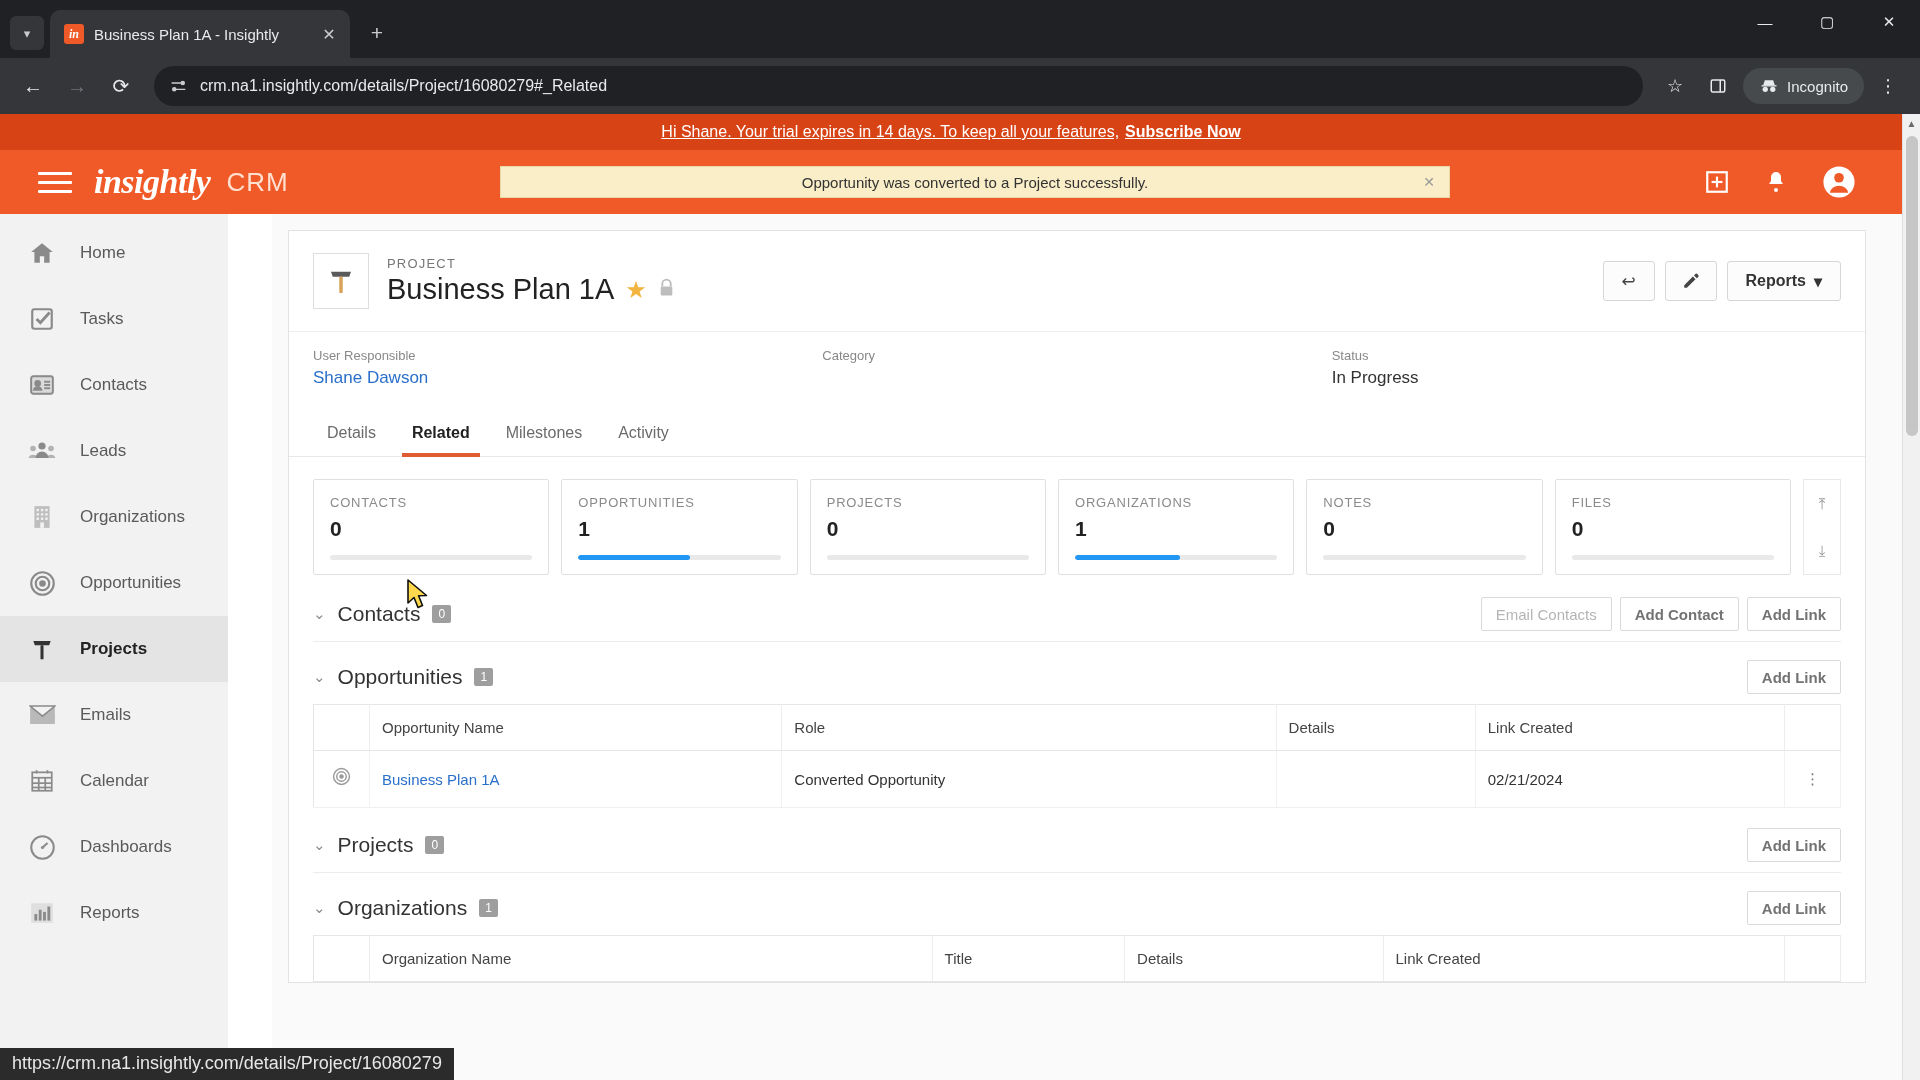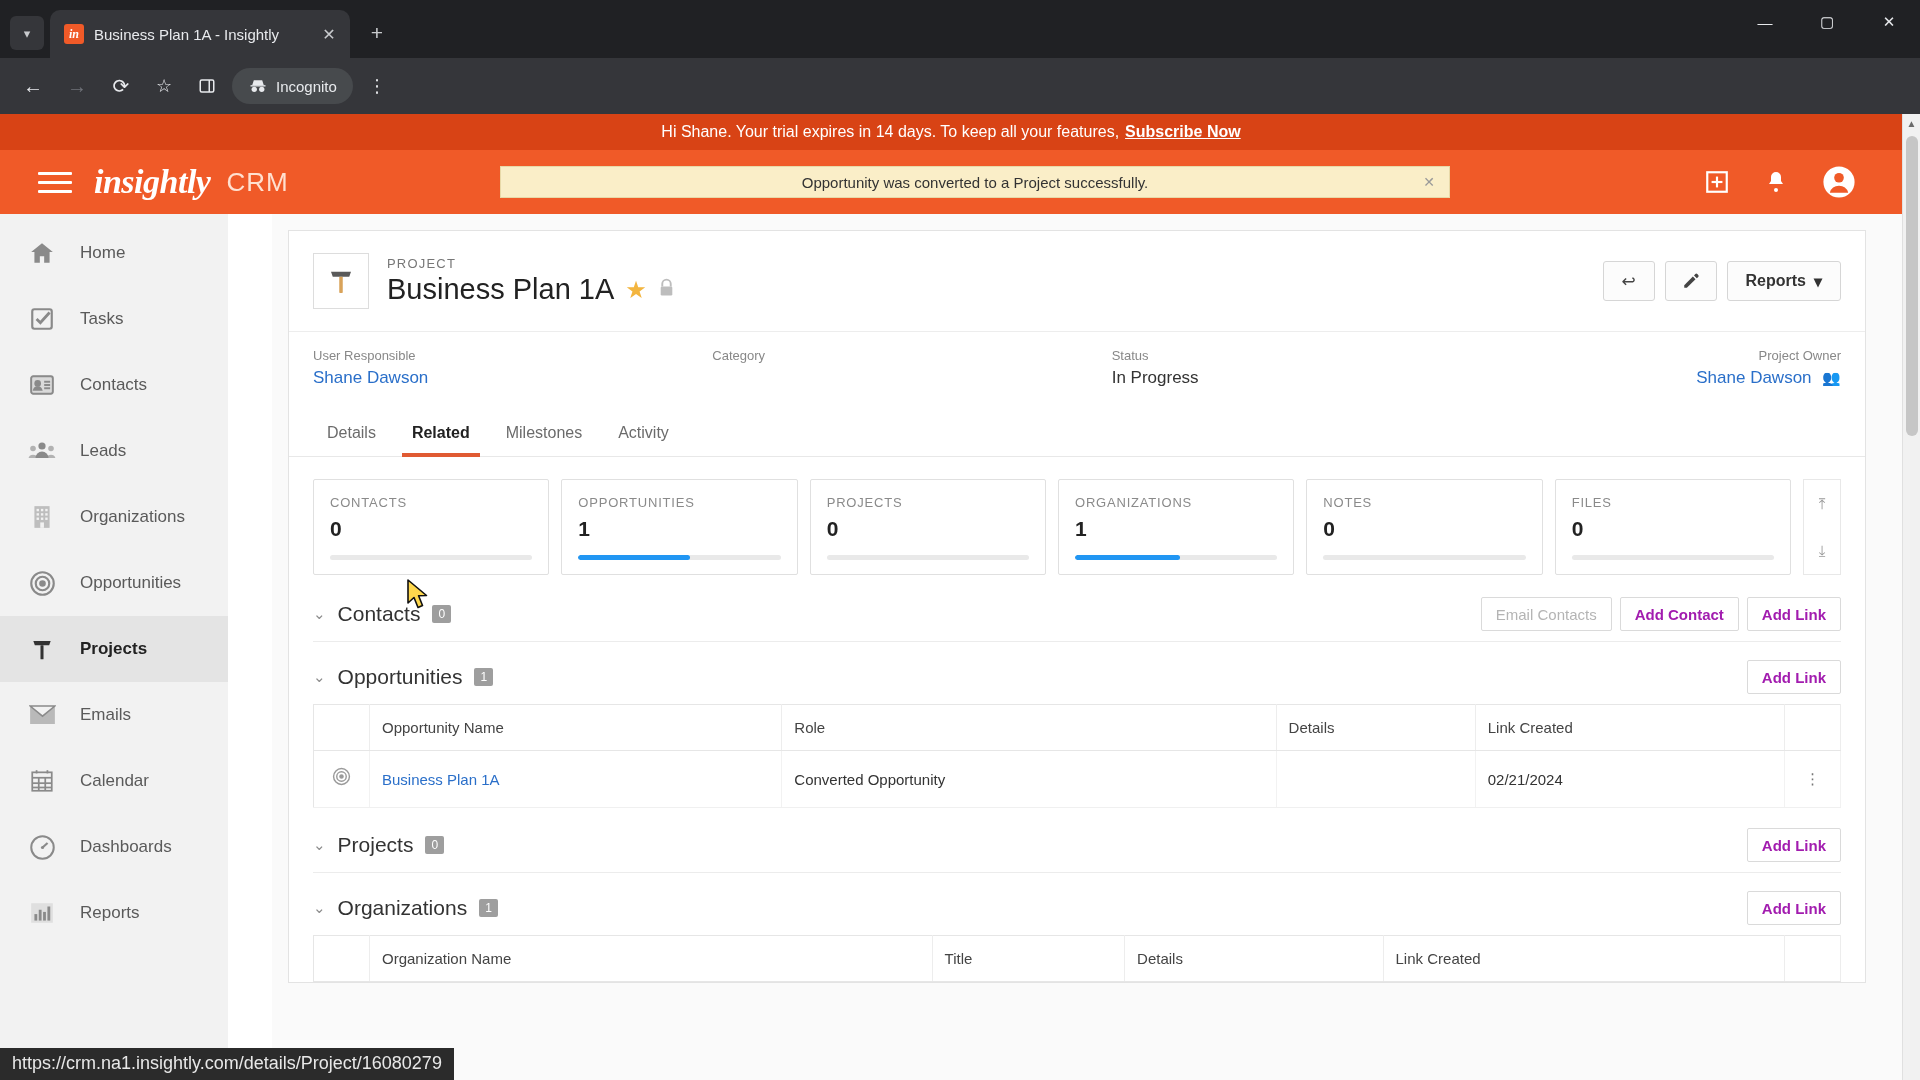--- a/index.html
+++ b/index.html
@@ -75,21 +75,21 @@
   }
   .kebab { width: 36px; height: 36px; display:flex;align-items:center;justify-content:center;color:#e8eaed;font-size:18px;}
 
   
   .viewport { flex: 1; position: relative; overflow: hidden; background: #fff; display:flex; }
   .page { flex:1; position: relative; overflow: hidden; }
 
   
   .trial-banner {
     height: 36px; background: #d84315; color: #fff; display: flex;
-    align-items: center; justify-content: center; font-size: 16px;
+    align-items: center; justify-content: center; font-size: 16px; text-decoration: underline;
   }
   .trial-banner a { color: #fff; text-decoration: underline; font-weight: bold; margin-left: 6px; }
 
   
   .app-header {
     height: 64px; background: #f05a28; display: flex; align-items: center;
     padding: 0 20px; position: relative;
   }
   .hamburger { width: 34px; height: 30px; display: flex; flex-direction: column;
     justify-content: center; gap: 6px; margin-left: 18px; margin-right: 22px; }
@@ -184,21 +184,21 @@
   .section-head { display: flex; align-items: center; gap: 12px; padding-bottom: 10px; }
   .caret { color: #8a8a8a; font-size: 15px; }
   .section-title { font-size: 21px; color: #333; }
   .count-badge {
     background: #9e9e9e; color: #fff; font-size: 12px; border-radius: 2px;
     padding: 2px 6px; min-width: 18px; text-align: center; line-height: 1.2;
   }
   .section-btns { margin-left: auto; display: flex; gap: 8px; }
   .sm-btn {
     height: 34px; padding: 0 14px; border: 1px solid #dadada; background: #fff;
-    font-size: 15px; color: #a21caf; display: flex; align-items: center; border-radius: 2px;
+    font-size: 15px; color: #737373; display: flex; align-items: center; border-radius: 2px;
     font-weight: bold;
   }
   .sm-btn.disabled { color: #b4b4b4; font-weight: normal; }
   .section-rule { border-top: 1px solid #ececec; }
 
   
   table.rel { width: 100%; border-collapse: collapse; border: 1px solid #e6e6e6; }
   table.rel th {
     text-align: left; font-size: 15px; color: #444; font-weight: normal;
     padding: 14px 12px; border-right: 1px solid #ededed; border-bottom: 1px solid #e6e6e6;
@@ -244,20 +244,31 @@
       <div class="win-btn">—</div>
       <div class="win-btn">▢</div>
       <div class="win-btn close">✕</div>
     </div>
   </div>
 
   <div class="toolbar">
     <div class="nav-btn">←</div>
     <div class="nav-btn disabled">→</div>
     <div class="nav-btn">⟳</div>
+    <div class="omnibox">
+      <div class="omnibox-icon">
+        <svg width="17" height="17" viewBox="0 0 24 24" fill="none" stroke="#c8cacd" stroke-width="2" stroke-linecap="round">
+          <line x1="3" y1="7" x2="15" y2="7"></line>
+            <circle cx="18" cy="7" r="2.2" fill="#c8cacd"></circle>
+          <line x1="9" y1="16" x2="21" y2="16"></line>
+            <circle cx="6" cy="16" r="2.2" fill="#c8cacd"></circle>
+        </svg>
+      </div>
+      <div class="omnibox-url">crm.na1.insightly.com/details/Project/16080279#_Related</div>
+    </div>
     <div class="star-btn">☆</div>
     <div class="side-panel-btn">
       <svg width="18" height="18" viewBox="0 0 24 24" fill="none" stroke="#e8eaed" stroke-width="2">
         <rect x="3" y="4" width="18" height="16" rx="2"></rect>
           <line x1="15" y1="4" x2="15" y2="20"></line>
       </svg>
     </div>
     <div class="incognito-pill">
       <svg width="20" height="16" viewBox="0 0 24 18" fill="#e8eaed">
         <path d="M7 2 L17 2 L19 8 L5 8 Z"></path>
@@ -506,27 +517,20 @@
               <div class="field-label">User Responsible</div>
               <div class="field-value link">Shane Dawson</div>
             </div>
             <div class="field">
               <div class="field-label">Category</div>
               <div class="field-value"></div>
             </div>
             <div class="field">
               <div class="field-label">Status</div>
               <div class="field-value">In Progress</div>
-            </div>
-            <div class="field right">
-              <div class="field-label">Project Owner</div>
-              <div class="field-value link">
-                <span>Shane Dawson</span>
-                <span style="color:#777;font-size:15px;margin-left:6px;">👥</span>
-              </div>
             </div>
           </div>
 
           <div class="tabs-row">
             <div class="tabb">Details</div>
             <div class="tabb active">Related</div>
             <div class="tabb">Milestones</div>
             <div class="tabb">Activity</div>
           </div>
 

